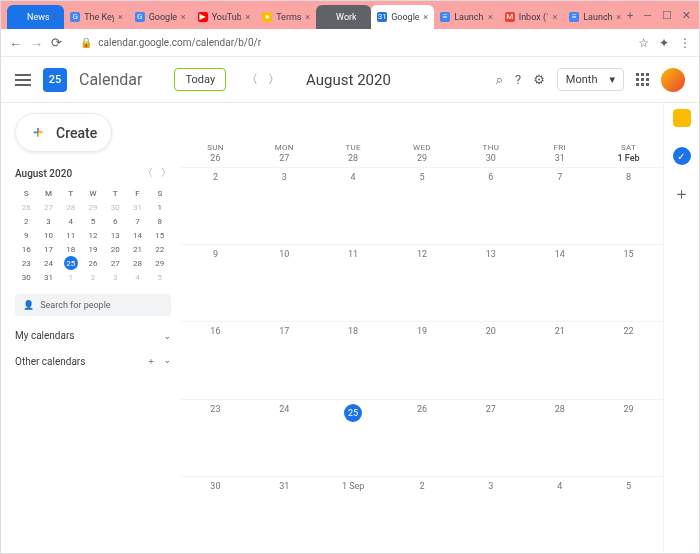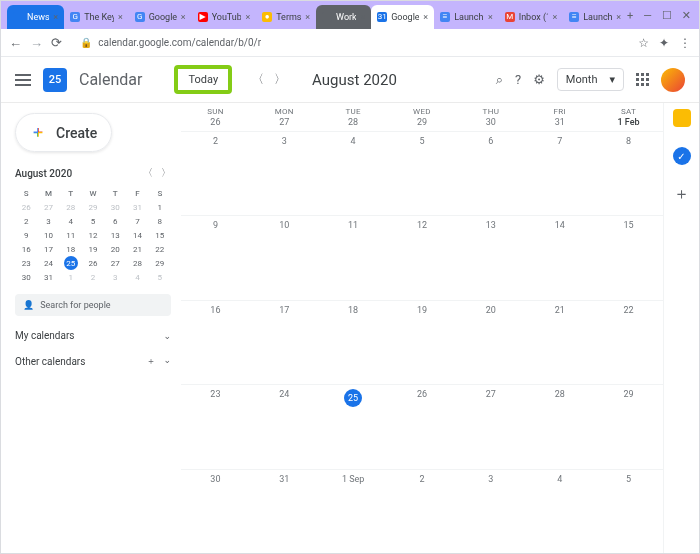--- a/index.html
+++ b/index.html
@@ -1,39 +1,39 @@
 <!DOCTYPE html>
 <html><head>
 <meta charset="utf-8">
 <style>
   * { box-sizing: border-box; margin: 0; padding: 0; font-family: 'Segoe UI', Roboto, Arial, sans-serif; }
   body { background: #f5f5f5; display: flex; justify-content: center; }
   .window { width: 700px; height: 554px; background: #fff; display: flex; flex-direction: column; border: 1px solid #dadce0; }
   
-  .tab-strip { height: 28px; background: #c4b5fd; display: flex; align-items: flex-end; padding-left: 6px; gap: 0; }
+  .tab-strip { height: 28px; background: #fca5a5; display: flex; align-items: flex-end; padding-left: 6px; gap: 0; }
   .tab { height: 24px; border-radius: 6px 6px 0 0; display: flex; align-items: center; padding: 0 6px; font-size: 9px; color: #3c4043; gap: 4px; min-width: 0; position: relative; }
   .tab.active { background: #fff; }
   .tab-favicon { width: 10px; height: 10px; border-radius: 2px; flex-shrink: 0; display: flex; align-items: center; justify-content: center; font-size: 8px; line-height: 1; }
   .tab-title { max-width: 30px; overflow: hidden; white-space: nowrap; }
   .tab-close { font-size: 9px; color: #5f6368; cursor: pointer; }
   .tab-strip-right { margin-left: auto; display: flex; align-items: center; gap: 10px; padding-right: 8px; color: #5f6368; font-size: 11px; height: 100%; }
   .winbtn { cursor: pointer; }
   
   .addr-bar { height: 28px; background: #fff; display: flex; align-items: center; padding: 0 8px; gap: 8px; border-bottom: 1px solid #e8eaed; }
   .nav-btn { color: #9aa0a6; font-size: 13px; cursor: pointer; }
   .nav-btn.active { color: #5f6368; }
   .addr-input { flex: 1; height: 20px; background: #fff; border-radius: 10px; font-size: 10px; color: #5f6368; display: flex; align-items: center; padding: 0 10px; gap: 6px; }
   .addr-right { margin-left: auto; display: flex; gap: 10px; color: #5f6368; font-size: 12px; }
   
   .cal-header { height: 46px; display: flex; align-items: center; padding: 0 14px; gap: 12px; border-bottom: 1px solid #ebebeb; }
   .hamburger { width: 16px; height: 12px; display: flex; flex-direction: column; justify-content: space-between; cursor: pointer; }
   .hamburger span { height: 2px; background: #5f6368; }
   .logo-box { width: 24px; height: 24px; background: #1a73e8; color: #fff; font-size: 11px; font-weight: 500; display: flex; align-items: center; justify-content: center; border-radius: 4px; }
   .logo-text { font-size: 16px; color: #5f6368; }
-  .today-btn { margin-left: 20px; padding: 4px 10px; border: 4px solid #84cc16; border-radius: 4px; font-size: 11px; color: #3c4043; cursor: pointer; }
+  .today-btn { margin-left: 20px; padding: 4px 10px; border: 1px solid #84cc16; border-radius: 4px; font-size: 11px; color: #3c4043; cursor: pointer; }
   .nav-arrows { display: flex; gap: 10px; margin-left: 8px; }
   .nav-arrow { color: #5f6368; font-size: 12px; cursor: pointer; }
   .current-period { margin-left: 14px; font-size: 15px; color: #3c4043; }
   .header-right { margin-left: auto; display: flex; align-items: center; gap: 12px; color: #5f6368; }
   .hr-icon { cursor: pointer; font-size: 13px; }
   .view-select { padding: 4px 8px; border: 1px solid #dadce0; border-radius: 4px; font-size: 11px; color: #3c4043; cursor: pointer; display: flex; align-items: center; gap: 12px; }
   .avatar { width: 24px; height: 24px; border-radius: 50%; background: linear-gradient(135deg,#fbbc04,#ea4335); }
   .apps-grid { display: grid; grid-template-columns: repeat(3,3px); grid-template-rows: repeat(3,3px); gap: 2px; cursor: pointer; }
   .apps-grid span { background: #5f6368; }
   
@@ -55,21 +55,21 @@
   .side-section { margin-top: 14px; display: flex; align-items: center; justify-content: space-between; font-size: 10px; cursor: pointer; }
   .side-section .chev { color: #5f6368; font-size: 9px; }
   .other-cal-right { display: flex; gap: 8px; }
   
   .main-cal { flex: 1; display: flex; flex-direction: column; border-left: 0; padding-right: 36px; position: relative; }
   .side-panel { position: absolute; right: 0; top: 0; width: 36px; height: 100%; border-left: 1px solid #f1f3f4; display: flex; flex-direction: column; align-items: center; padding-top: 6px; gap: 20px; }
   .sp-icon { width: 18px; height: 18px; border-radius: 4px; cursor: pointer; display: flex; align-items: center; justify-content: center; font-size: 11px; }
   .sp-keep { background: #fbbc04; }
   .sp-tasks { background: #1a73e8; color: #fff; border-radius: 50%; font-size: 10px; }
   .sp-plus { color: #5f6368; font-size: 16px; }
-  .big-grid-header { display: grid; grid-template-columns: repeat(7,1fr); font-size: 8px; color: #70757a; text-align: center; height: 28px; }
+  .big-grid-header { display: grid; grid-template-columns: repeat(7,1fr); font-size: 8px; color: #70757a; text-align: center; height: 28px; margin-top: 36px; }
   .dow-col { padding-top: 4px; }
   .dow-label { font-size: 8px; letter-spacing: 0.3px; }
   .dow-date { font-size: 9px; color: #70757a; margin-top: 1px; }
   .dow-date.month-start { color: #3c4043; font-weight: 500; }
   .big-grid { flex: 1; display: grid; grid-template-columns: repeat(7,1fr); grid-template-rows: repeat(5,1fr); }
   .big-cell { border-top: 1px solid #f1f3f4; padding: 4px 0 0 0; text-align: center; font-size: 9px; color: #70757a; cursor: pointer; }
   .big-cell:first-child { border-left: none; }
   .big-date.today { background: #1a73e8; color: #fff; border-radius: 50%; width: 18px; height: 18px; display: inline-flex; align-items: center; justify-content: center; }
   
   .footer { padding: 6px 14px; font-size: 8px; color: #9aa0a6; display: flex; gap: 6px; }

